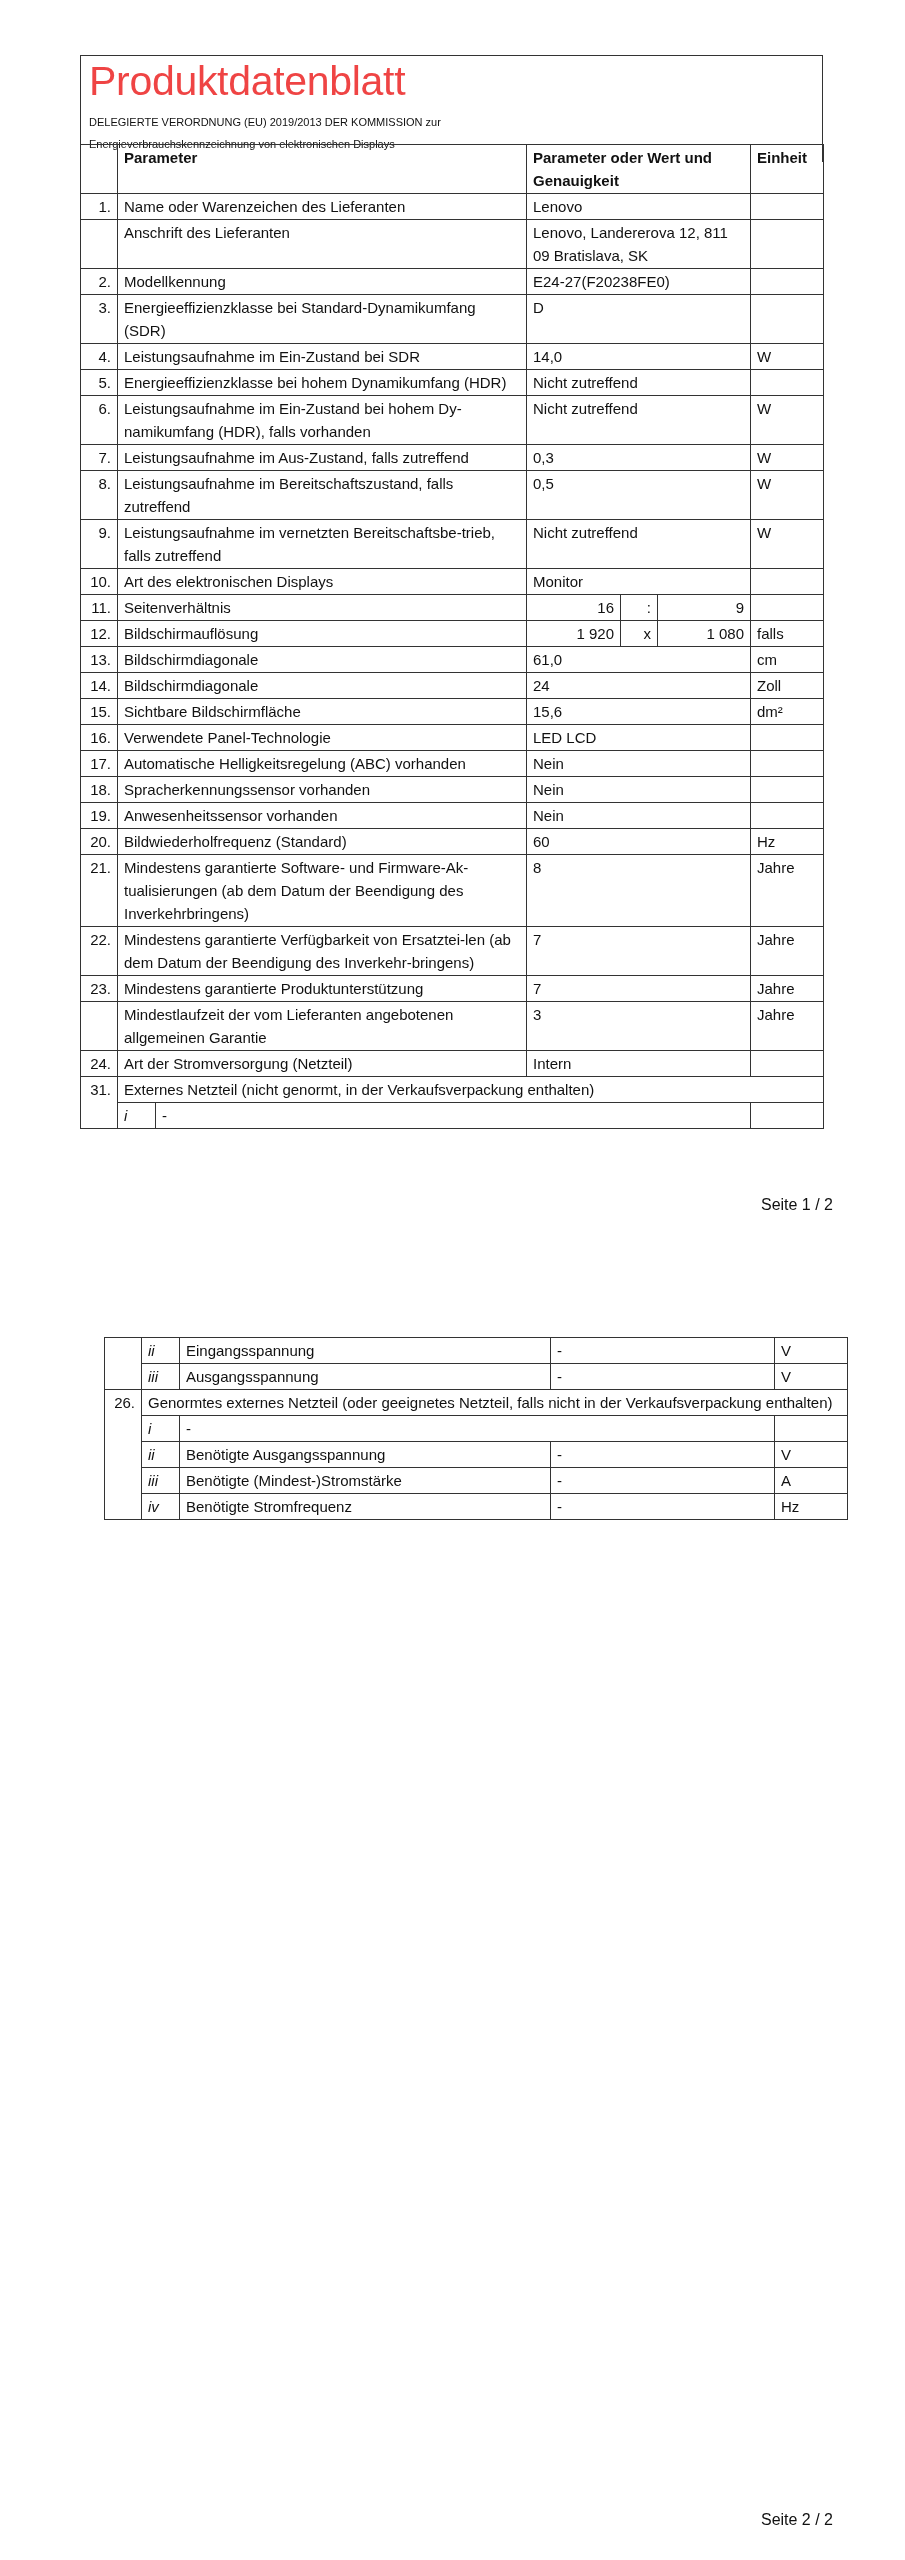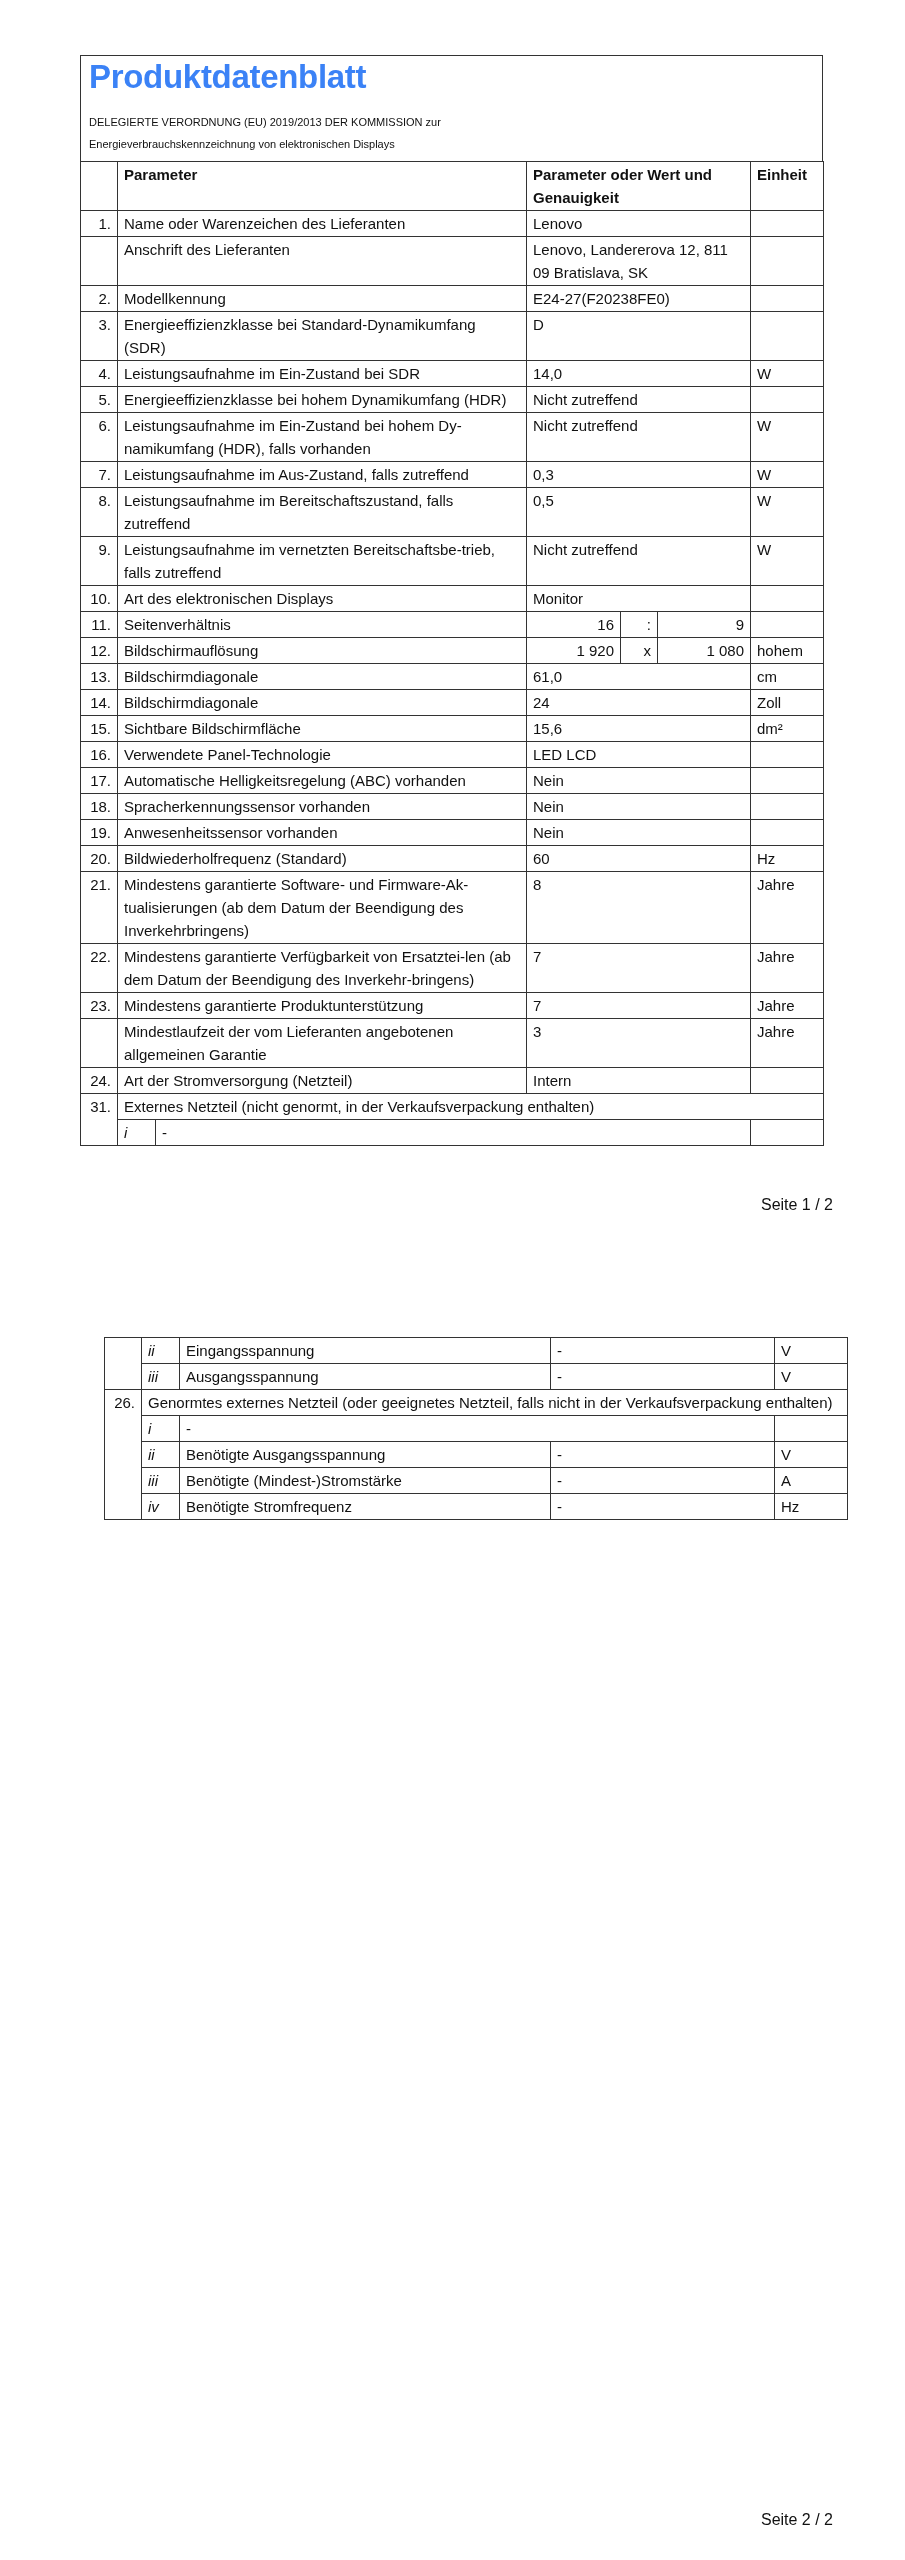--- a/index.html
+++ b/index.html
@@ -10,21 +10,21 @@
   }
   .page { position: absolute; left: 0; width: 905px; }
   #page1 { top: 0; height: 1280px; }
   #page2 { top: 1280px; height: 1280px; }
   .header-box {
     position: absolute; left: 80px; top: 55px; width: 741px; height: 106px;
     border: 1px solid #333; border-bottom: none;
   }
   .title {
     position: absolute; left: 8px; top: 2px;
-    font-size: 33px; font-weight: bold; color: #3b82f6;
+    font-size: 41px; font-weight: normal; color: #ef4444;
     letter-spacing: -0.3px;
     font-family: "Liberation Sans", sans-serif;
   }
   .subtitle {
     position: absolute; left: 8px; top: 55px; width: 720px;
     font-size: 11px; line-height: 22px; color: #111;
   }
 
   table.grid { border-collapse: collapse; table-layout: fixed; position: absolute; left: 80px; width: 743px; }
   table.grid td {
@@ -50,21 +50,21 @@
 
 <div class="page" id="page1">
   <div class="header-box">
     <div class="title">Produktdatenblatt</div>
     <div class="subtitle">
       <div>DELEGIERTE VERORDNUNG (EU) 2019/2013 DER KOMMISSION zur</div>
       <div>Energieverbrauchskennzeichnung von elektronischen Displays</div>
     </div>
   </div>
 
-  <table class="grid" style="top:161px;border-radius:20px;">
+  <table class="grid" style="top:144px;border-radius:20px;">
     <colgroup>
       <col style="width:37px">
       <col style="width:38px">
       <col style="width:371px">
       <col style="width:94px">
       <col style="width:37px">
       <col style="width:93px">
       <col style="width:73px">
     </colgroup>
     <tbody>
@@ -149,21 +149,21 @@
         <td class="c">:</td>
         <td class="c">9</td>
         <td></td>
       </tr>
       <tr>
         <td class="num">12.</td>
         <td colspan="2">Bildschirmauflösung</td>
         <td class="c">1 920</td>
         <td class="c">x</td>
         <td class="c">1 080</td>
-        <td>hohem</td>
+        <td>falls</td>
       </tr>
 
       <tr>
           <td class="num">13.</td>
           <td colspan="2">Bildschirmdiagonale</td>
           <td colspan="3" class="r">61,0</td>
           <td>cm</td>
         </tr>
       <tr>
           <td class="num">14.</td>

